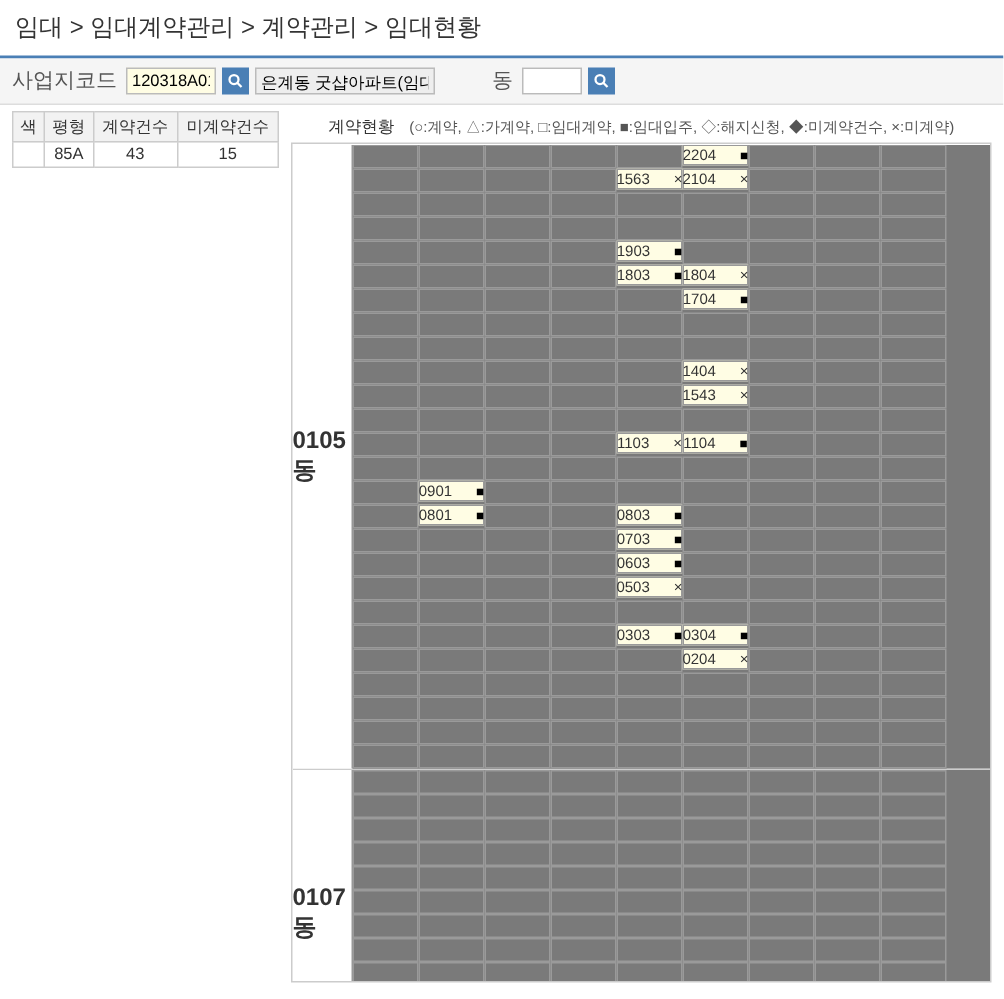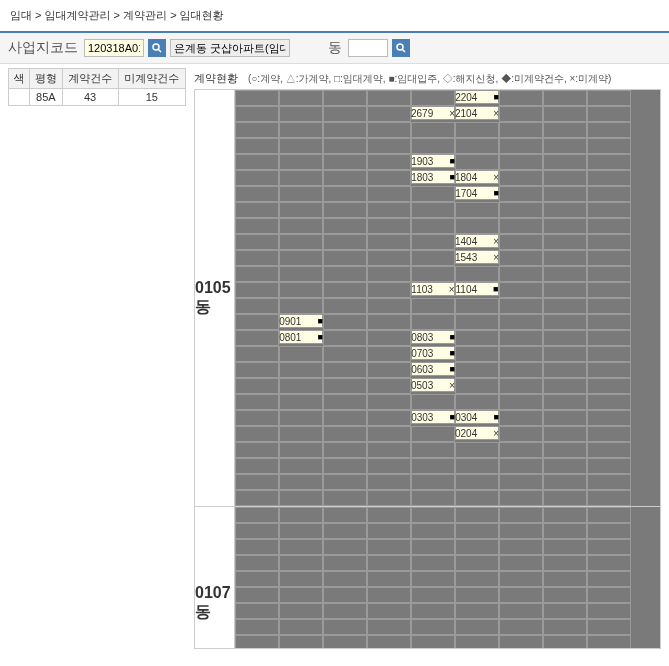--- a/index.html
+++ b/index.html
@@ -1,17 +1,17 @@
 <!DOCTYPE html>
 <html><head>
 <meta charset="utf-8">
 <style>
 * { box-sizing: border-box; margin: 0; padding: 0; }
 body { font-family: "Malgun Gothic", sans-serif; font-size: 11px; background: #fff; color: #333; width: 669px; }
-.breadcrumb { padding: 8px 10px; font-size: 11px; color: #333; border-bottom: 2px solid #4a7fb5; }
+.breadcrumb { padding: 8px 10px; font-size: 16px; color: #333; border-bottom: 2px solid #4a7fb5; }
 .searchbar { padding: 6px 8px; background: #f5f5f5; display: flex; align-items: center; gap: 4px; border-bottom: 1px solid #ddd; }
 .searchbar label { font-size: 14px; color: #555; margin-right: 2px; }
 .searchbar input.code { width: 60px; height: 18px; font-size: 11px; background: #fffde4; border: 1px solid #bbb; padding: 0 3px; }
 .searchbar input.name { width: 120px; height: 18px; font-size: 11px; background: #eee; border: 1px solid #bbb; padding: 0 3px; }
 .searchbar input.small { width: 40px; height: 18px; font-size: 11px; border: 1px solid #bbb; padding: 0 3px; background: #fff; }
 .bt-search { width: 18px; height: 18px; background: #4a7fb5; color: #fff; border: none; cursor: pointer; display: inline-flex; align-items: center; justify-content: center; font-size: 10px; }
 .columns { display: flex; }
 .left { width: 190px; padding: 4px 4px 4px 8px; }
 .right { flex: 1; padding: 4px 8px 4px 4px; min-width: 0; }
 .section-title { font-size: 11px; color: #333; padding: 3px 0; }
@@ -73,21 +73,21 @@
           <tr>
             <td></td>
             <td>85A</td>
             <td>43</td>
             <td>15</td>
           </tr>
         </tbody>
     </table>
   </div>
   <div class="right">
-    <div style="display:flex; align-items:center; gap:10px;">
+    <div style="display:flex; align-items:center; gap:10px;justify-content:center;">
       <div class="section-title">계약현황</div>
       <div class="legend">(○:계약, △:가계약, □:임대계약, ■:임대입주, ◇:해지신청, ◆:미계약건수, ×:미계약)</div>
     </div>
     <div class="scroll-area" id="scroll-area">
         <div class="dong-block">
           <div class="dong-label-cell" style="height: 416px;">0105동</div>
           <div class="grid">
             <div class="row">
               <div class="cell"></div>
               <div class="cell"></div>
@@ -101,21 +101,21 @@
               <div class="cell"></div>
               <div class="cell"></div>
               <div class="cell"></div>
             </div>
             <div class="row">
               <div class="cell"></div>
               <div class="cell"></div>
               <div class="cell"></div>
               <div class="cell"></div>
               <div class="unit">
-                <span class="num">2679</span>
+                <span class="num">1563</span>
                 <span class="sym x">×</span>
               </div>
               <div class="unit">
                 <span class="num">2104</span>
                 <span class="sym x">×</span>
               </div>
               <div class="cell"></div>
               <div class="cell"></div>
               <div class="cell"></div>
             </div>

